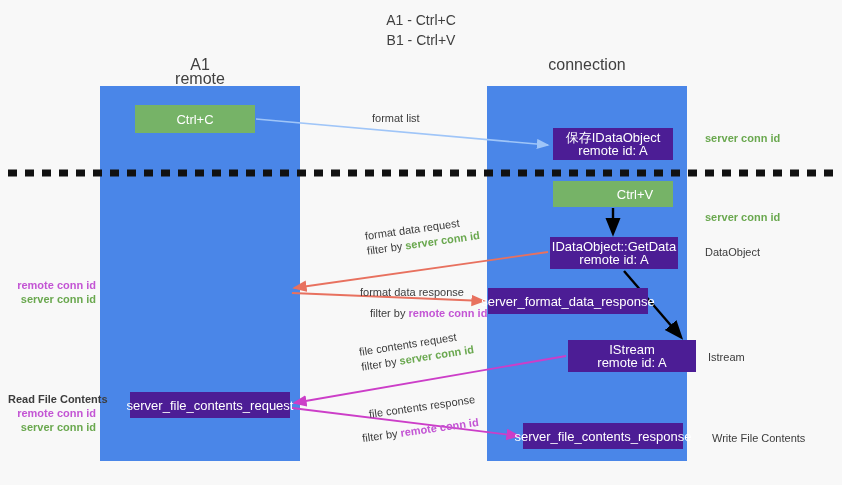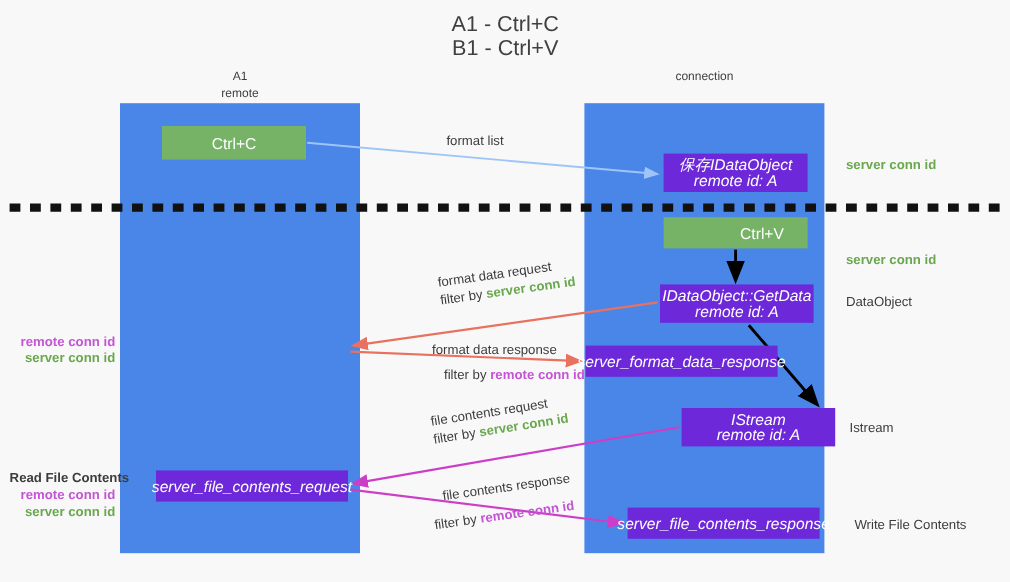--- a/index.html
+++ b/index.html
@@ -12,48 +12,48 @@
     position:relative;
   }
   #stage{position:absolute;left:0;top:0;width:842px;height:485px;}
 
   .abs{position:absolute;}
 
   
   #title{
     left:0;top:10px;width:842px;
     text-align:center;
-    font-size:18px;line-height:20px;
+    font-size:14px;line-height:20px;
     color:#404040;
   }
 
   
   .col-head{
-    text-align:center;font-size:10px;line-height:14px;color:#404040;
+    text-align:center;font-size:16px;line-height:14px;color:#404040;
   }
   #head-a1{left:100px;top:58px;width:200px;}
   #head-b1{left:487px;top:58px;width:200px;}
 
   
   .band{background:#4a86e8;}
   #band-a1{left:100px;top:86px;width:200px;height:375px;}
   #band-b1{left:487px;top:86px;width:200px;height:375px;}
 
   
   .box{
     box-sizing:border-box;
     display:flex;flex-direction:column;
     align-items:center;justify-content:center;
     text-align:center;
     color:#ffffff;
     font-size:13px;line-height:13px;
     padding:2px 4px;
   }
   .box.green{background:#6aa84f;background:#76b367;}
-  .box.orange{background:#6d28d9;font-style:italic;}
+  .box.orange{background:#4c1d95;}
 
   #box-ctrlc{left:135px;top:105px;width:120px;height:28px;}
   #box-save{left:553px;top:128px;width:120px;height:32px;}
   #box-ctrlv{left:553px;top:181px;width:120px;height:26px;padding-left:48px;}
   #box-getdata{left:550px;top:237px;width:128px;height:32px;}
   #box-fmt-req{left:130px;top:277px;width:160px;height:26px;}
   #box-fmt-resp{left:488px;top:288px;width:160px;height:26px;}
   #box-istream{left:568px;top:340px;width:128px;height:32px;}
   #box-file-req{left:130px;top:392px;width:160px;height:26px;}
   #box-file-resp{left:523px;top:423px;width:160px;height:26px;}

